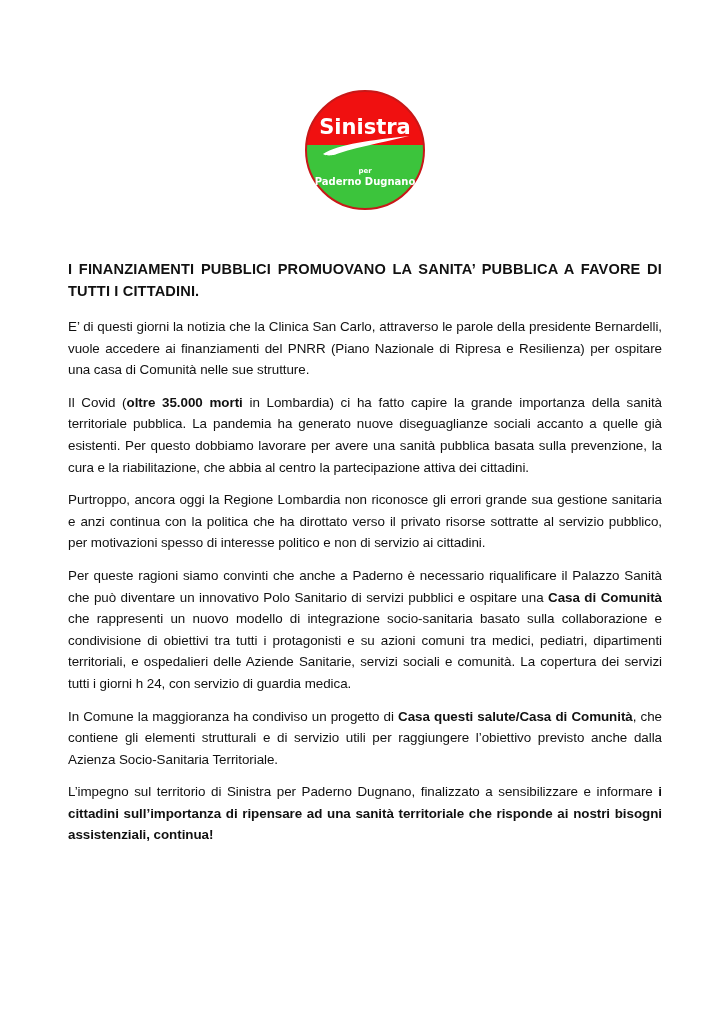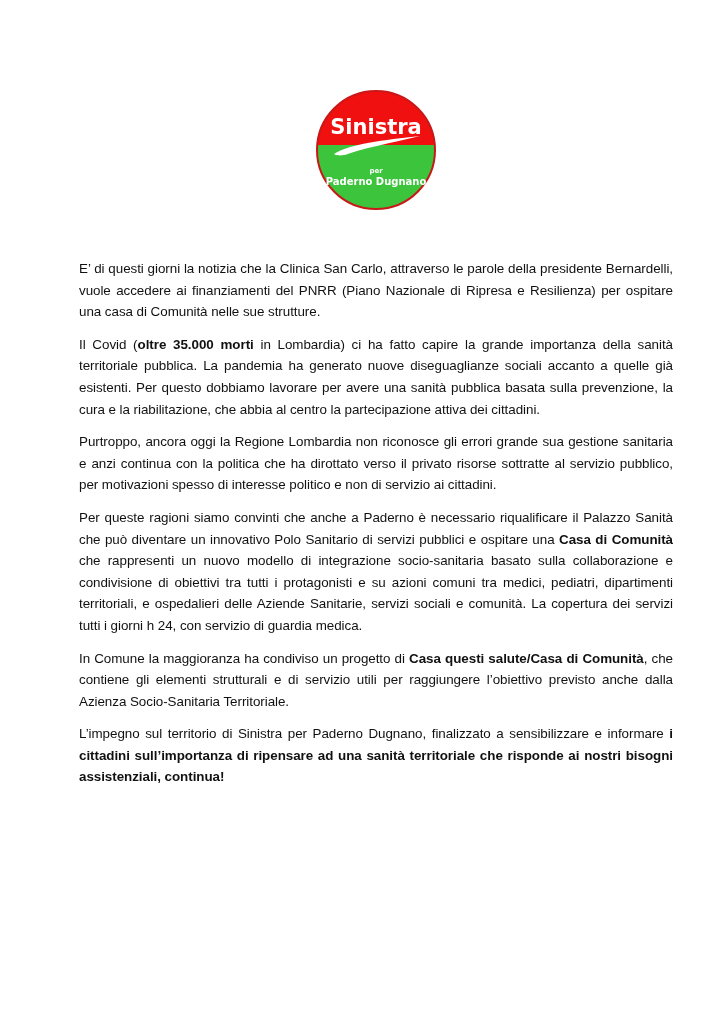--- a/index.html
+++ b/index.html
@@ -10,21 +10,21 @@
     body {
       width: 724px;
       height: 1024px;
       position: relative;
       overflow: hidden;
       font-family: "Liberation Sans", "DejaVu Sans", sans-serif;
       color: #111111;
     }
     .page {
       position: absolute;
-      left: 12px; top: 0;
+      left: 1px; top: 0;
       width: 664px; height: 1024px;
       background: #ffffff;
     }
     .logo-wrap {
       position: absolute;
       left: 302px;
       top: 88px;
       width: 124px;
       height: 124px;
     }
@@ -75,20 +75,21 @@
         <path d="M20 66 C 35 56, 70 52, 106 48 C 78 55, 48 60, 28 68 C 40 64, 26 70, 20 66 Z" fill="#ffffff"></path>
       </g>
       <circle cx="62" cy="62" r="59" fill="none" stroke="#c81818" stroke-width="2"></circle>
       <text x="62" y="46" text-anchor="middle" fill="#ffffff" font-family="'DejaVu Sans', sans-serif" font-weight="bold" font-size="21">Sinistra</text>
       <text x="62" y="85" text-anchor="middle" fill="#ffffff" font-family="'DejaVu Sans', sans-serif" font-weight="bold" font-size="7">per</text>
       <text x="62" y="97" text-anchor="middle" fill="#ffffff" font-family="'DejaVu Sans', sans-serif" font-weight="bold" font-size="10">Paderno Dugnano</text>
     </svg>
   </div>
 
   <div class="content">
+    <h1 class="title">I FINANZIAMENTI PUBBLICI PROMUOVANO LA SANITA’ PUBBLICA A FAVORE DI TUTTI I CITTADINI.</h1>
 
     <p class="para">E’ di questi giorni la notizia che la Clinica San Carlo, attraverso le parole della presidente Bernardelli, vuole accedere ai finanziamenti del PNRR (Piano Nazionale di Ripresa e Resilienza) per ospitare una casa di Comunità nelle sue strutture.</p>
 
     <p class="para"><span>Il Covid (</span><b>oltre 35.000 morti</b><span> in Lombardia) ci ha fatto capire la grande importanza della sanità territoriale pubblica. La pandemia ha generato nuove diseguaglianze sociali accanto a quelle già esistenti. Per questo dobbiamo lavorare per avere una sanità pubblica basata sulla prevenzione, la cura e la riabilitazione, che abbia al centro la partecipazione attiva dei cittadini.</span></p>
 
 
     <p class="para">Purtroppo, ancora oggi la Regione Lombardia non riconosce gli errori grande sua gestione sanitaria e anzi continua con la politica che ha dirottato verso il privato risorse sottratte al servizio pubblico, per motivazioni spesso di interesse politico e non di servizio ai cittadini.</p>
 
     <p class="para"><span>Per queste ragioni siamo convinti che anche a Paderno è necessario riqualificare il Palazzo Sanità che può diventare un innovativo Polo Sanitario di servizi pubblici e ospitare una </span><b>Casa di Comunità</b><span> che rappresenti un nuovo modello di integrazione socio-sanitaria basato sulla collaborazione e condivisione di obiettivi tra tutti i protagonisti e su azioni comuni tra medici, pediatri, dipartimenti territoriali, e ospedalieri delle Aziende Sanitarie, servizi sociali  e comunità. La copertura dei servizi tutti i giorni h 24, con servizio di guardia medica.</span></p>
 

